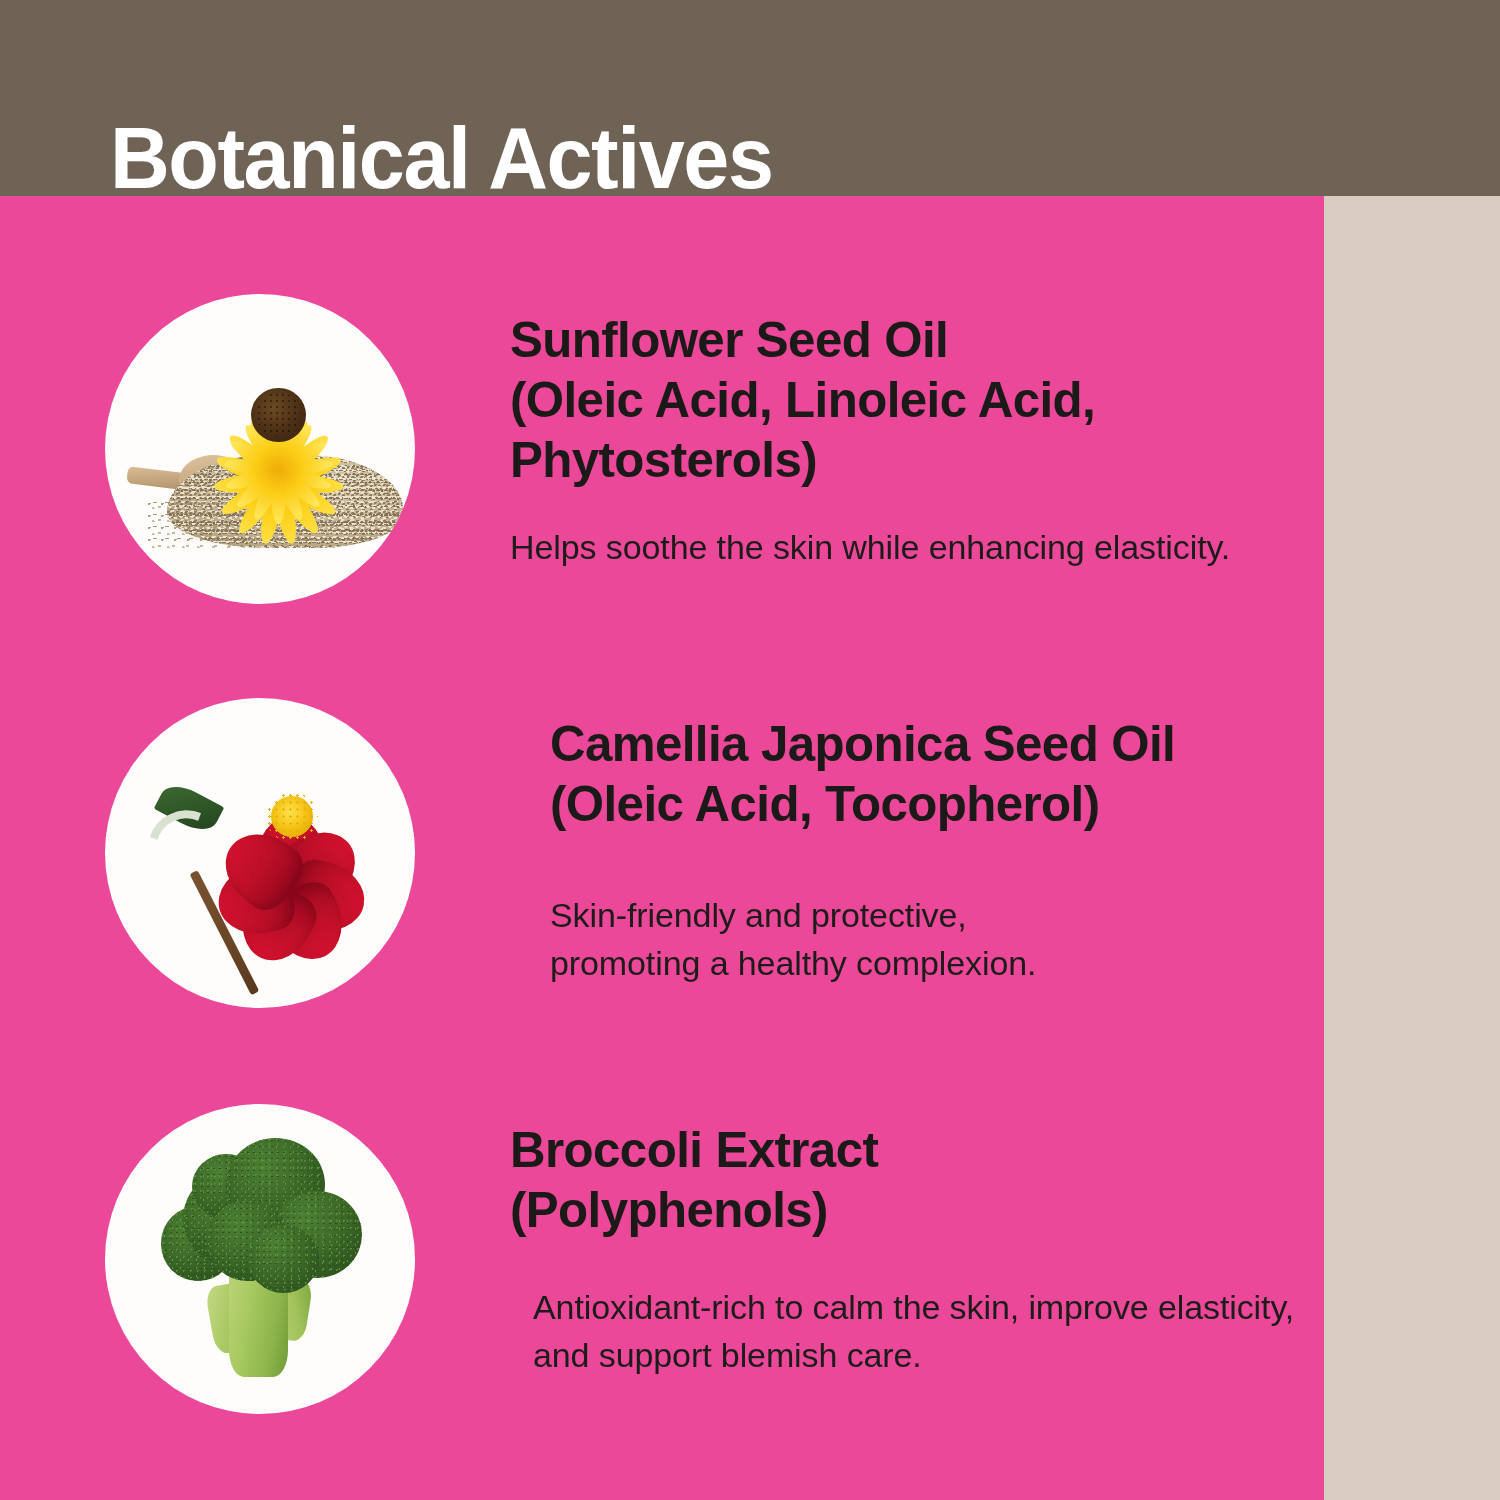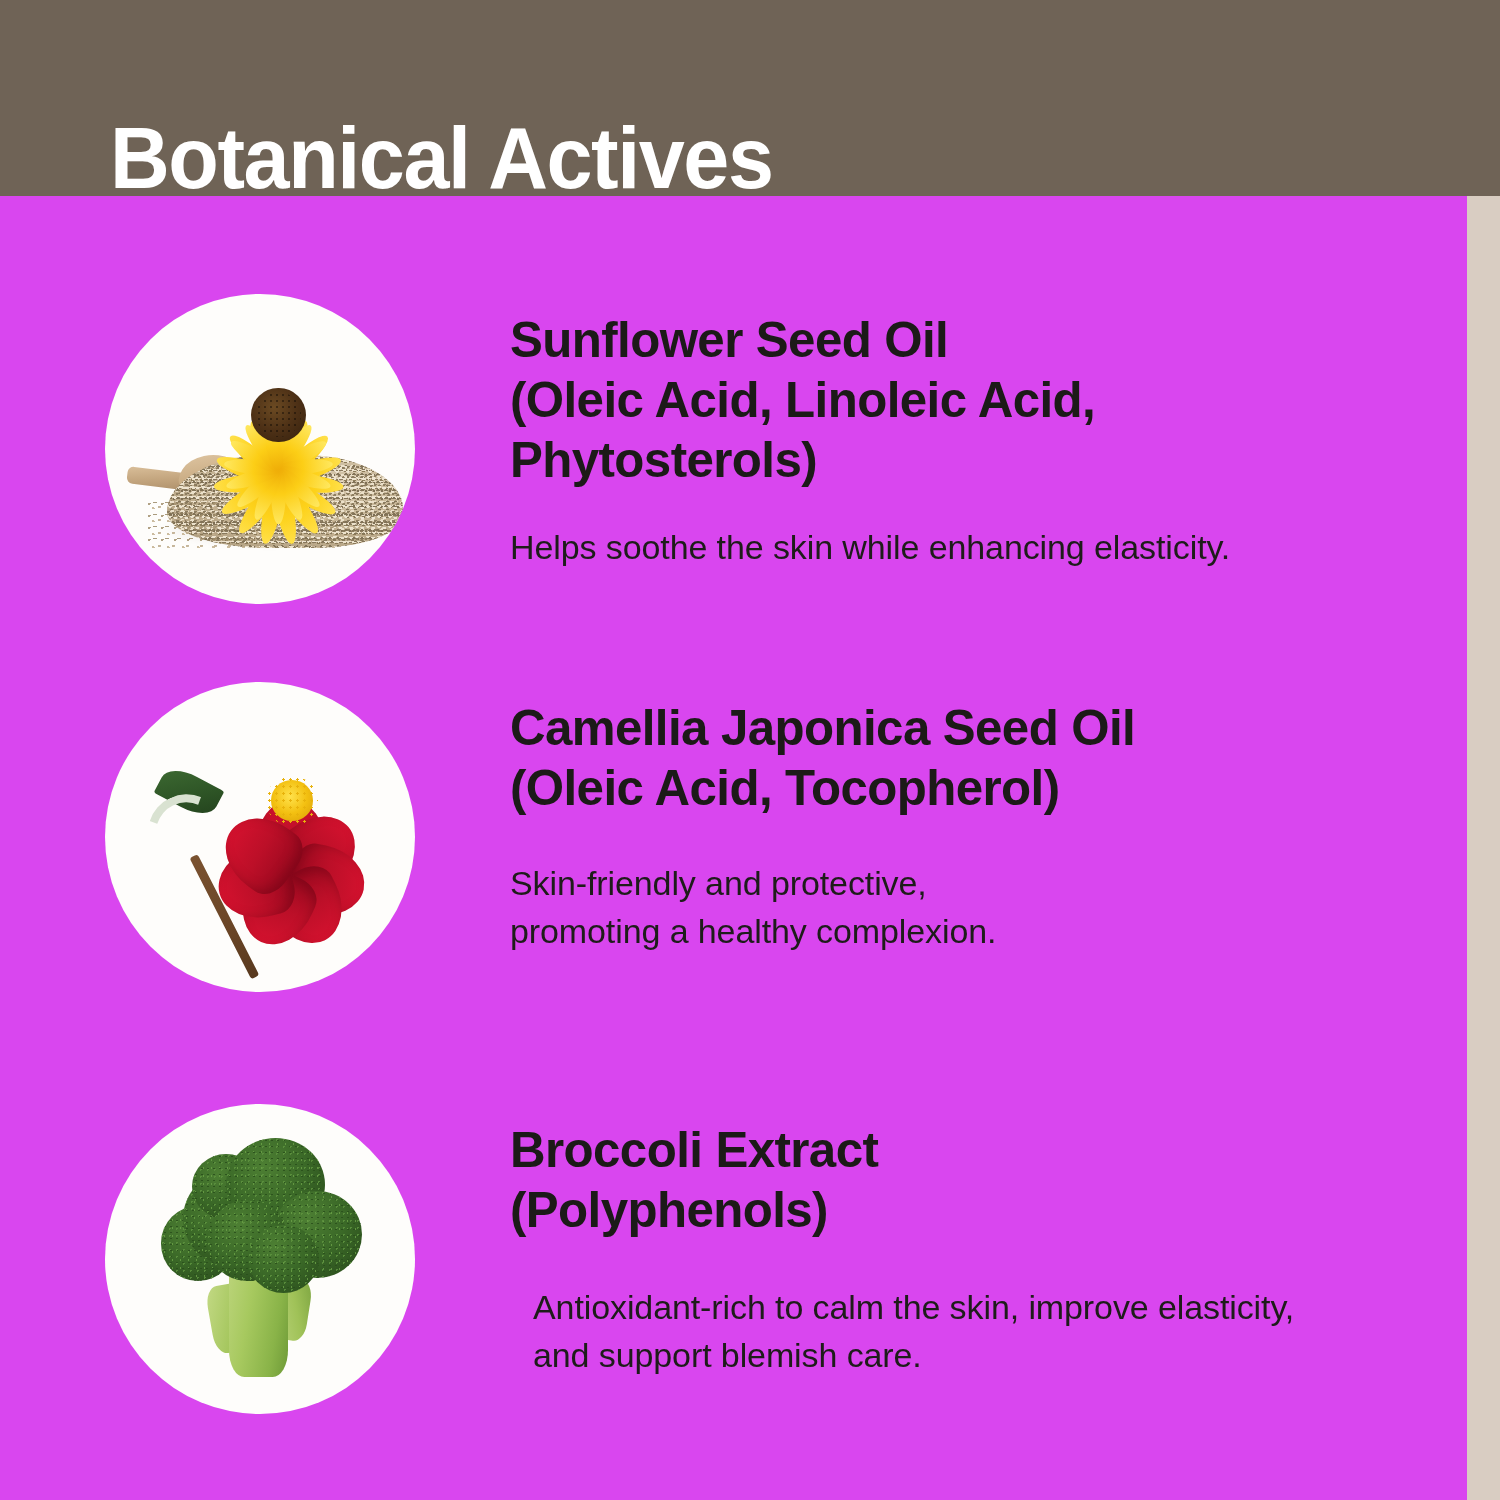--- a/index.html
+++ b/index.html
@@ -11,23 +11,23 @@
   }
 
   body {
     font-family: "Liberation Sans", sans-serif;
     background: #D9CDC2;
     overflow: hidden;
   }
 
   .page {
     position: relative;
-    width: 1467px;
+    width: 1324px;
     height: 1500px;
-    background: #d946ef;
+    background: #ec4899;
   }
 
   
   .header-band {
     position: absolute;
     left: 0;
     top: 0;
     width: 1500px;
     height: 196px;
     background: #6F6356;
@@ -60,21 +60,21 @@
 
   .row {
     position: absolute;
     left: 0;
     width: 1500px;
     display: flex;
     align-items: flex-start;
   }
 
   .row-1 { top: 98px; }
-  .row-2 { top: 486px; }
+  .row-2 { top: 502px; gap: 40px; }
   .row-3 { top: 908px; }
 
   .media {
     position: relative;
     width: 310px;
     height: 310px;
     margin-left: 105px;
     flex: 0 0 auto;
   }
 
@@ -106,21 +106,21 @@
   .ing-desc {
     color: #1E1C1A;
     font-size: 34px;
     font-weight: normal;
     line-height: 1.40;
     letter-spacing: -0.1px;
     white-space: pre-line;
     margin-top: 34px;
   }
 
-  .row-2 .ing-desc { margin-top: 42px; }
+  .row-2 .ing-desc { margin-top: 58px; }
   .row-3 .ing-desc { margin-top: 44px; margin-left: 23px; }
 
   
   .art { position: absolute; inset: 0; }
 
   
   .sf-shadow {
     position: absolute;
     left: 16%; top: 70%;
     width: 74%; height: 12%;

